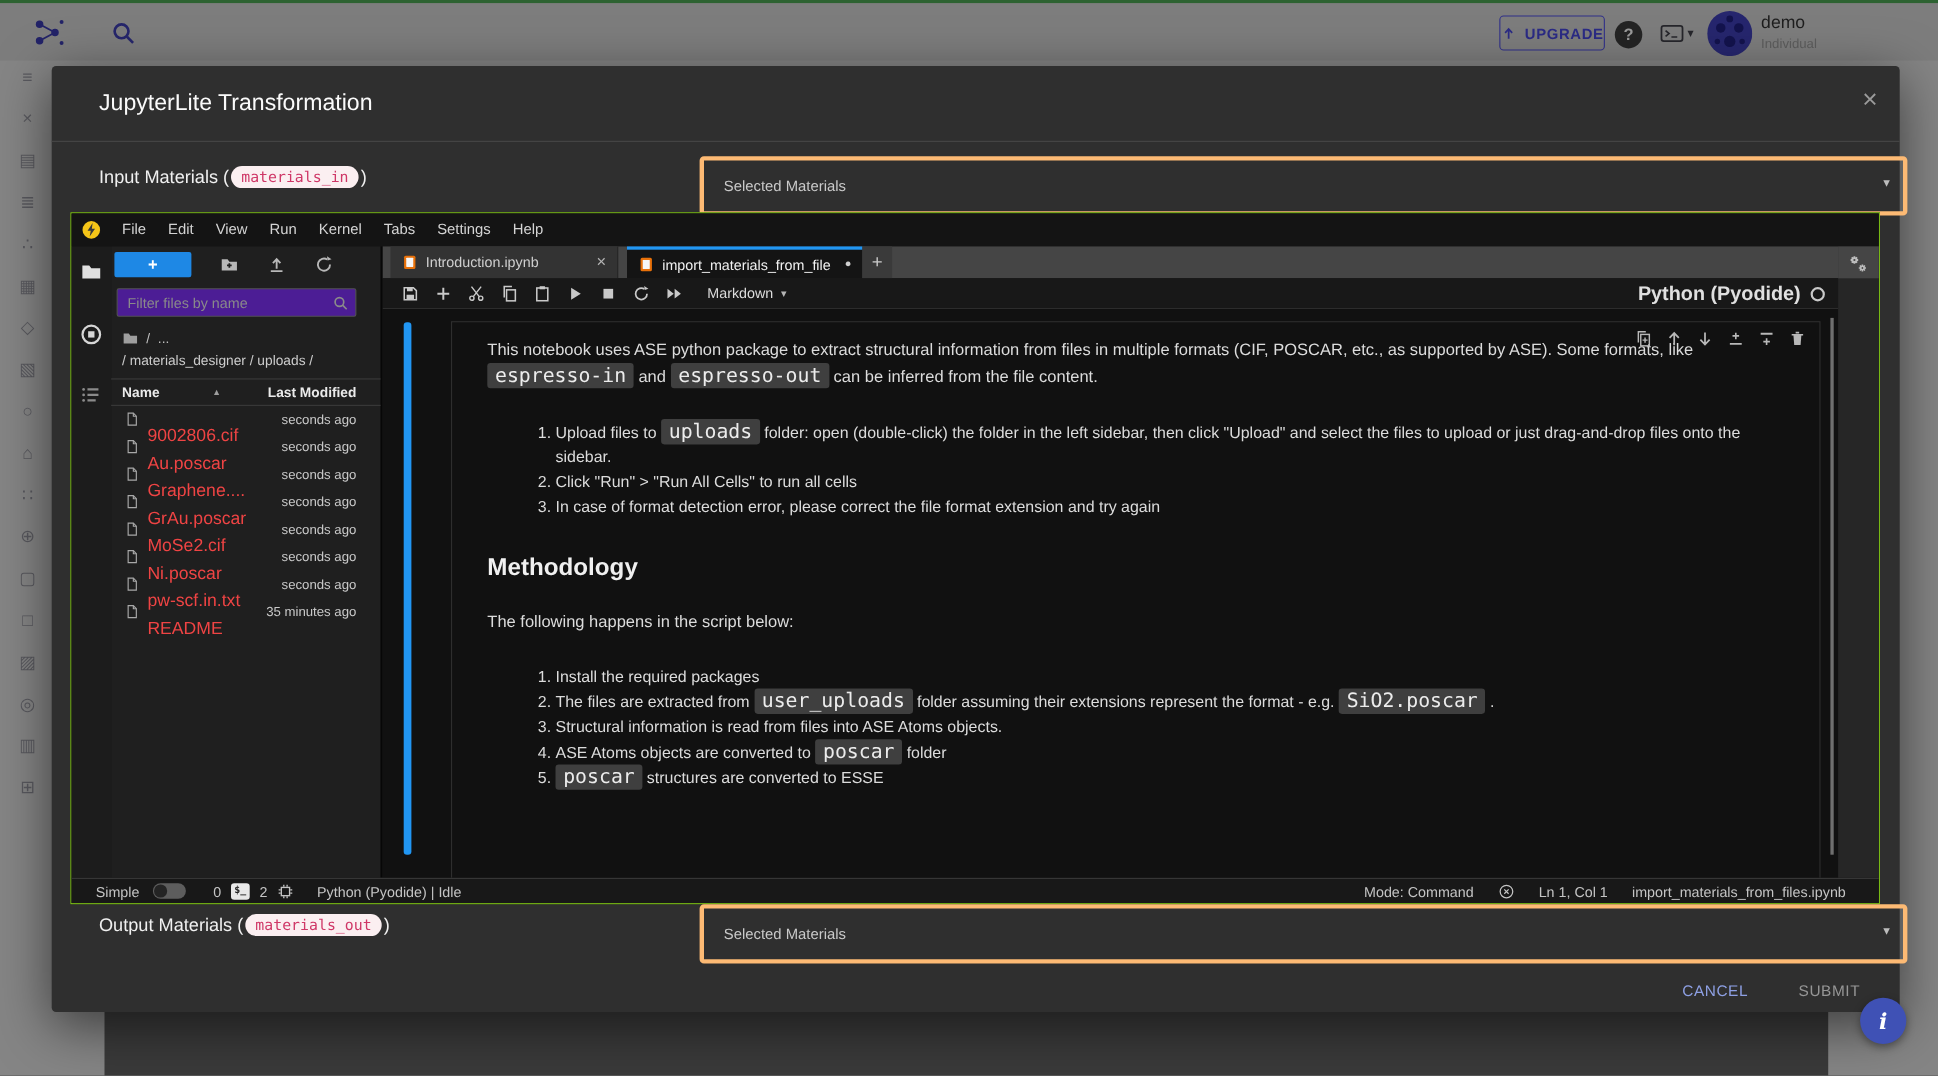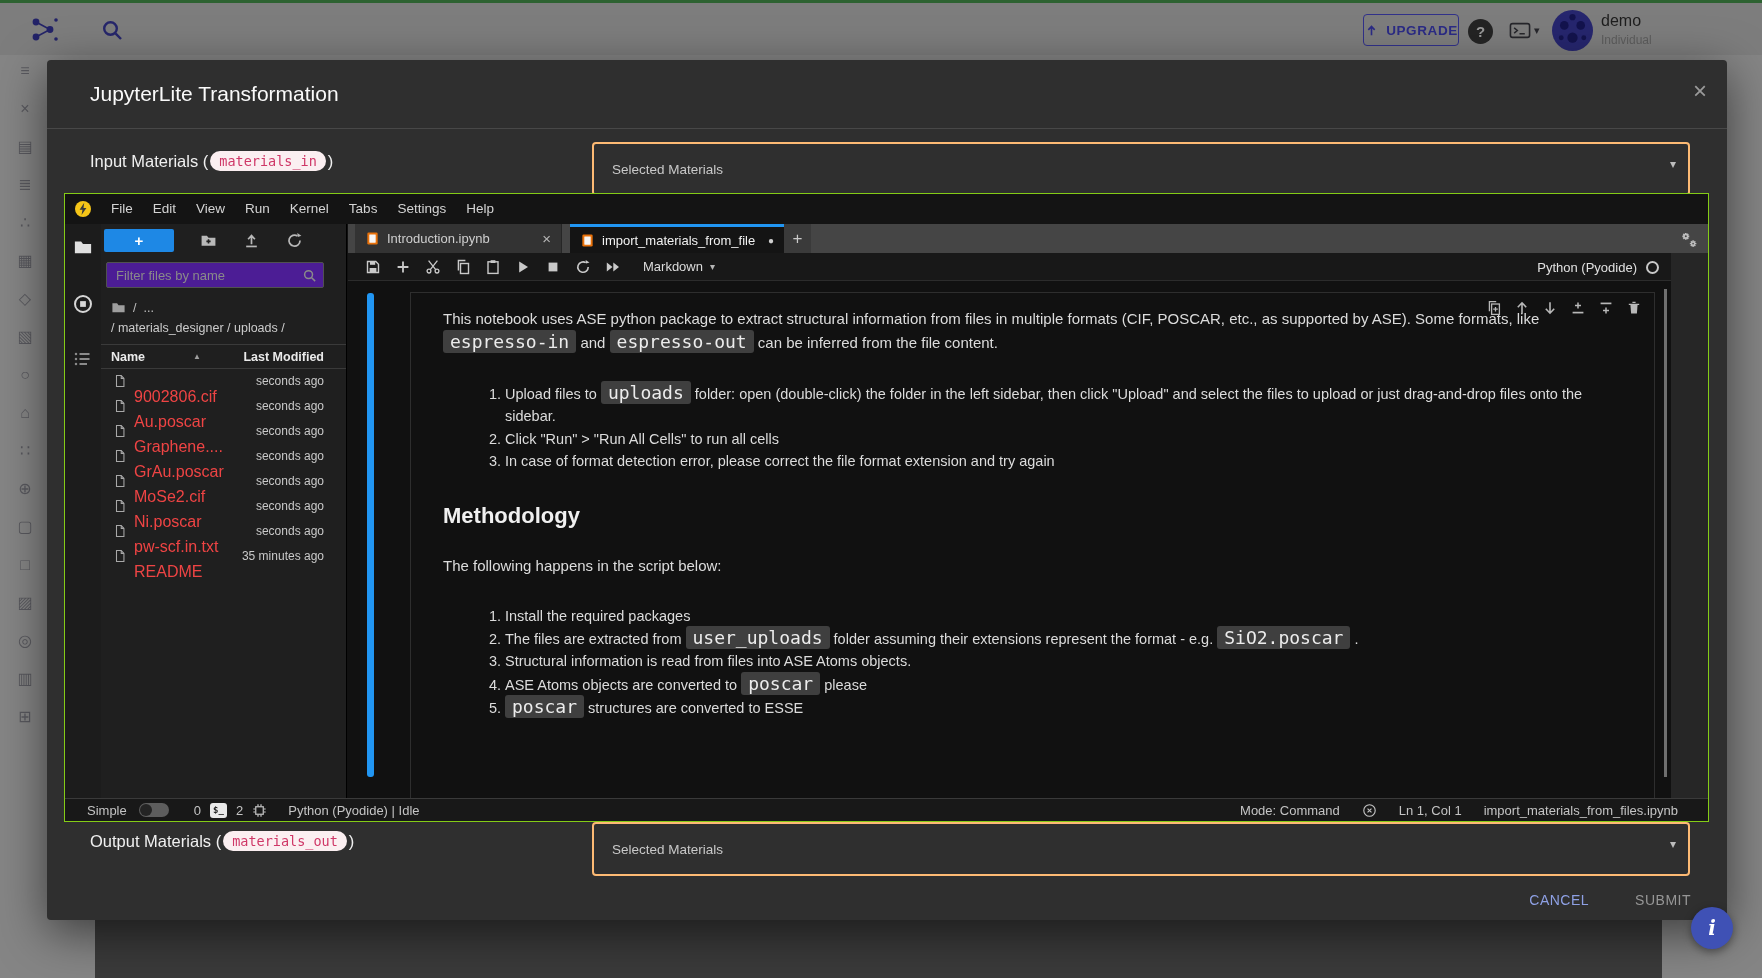--- a/index.html
+++ b/index.html
@@ -35,21 +35,21 @@
   .modal-title { position:absolute; left:43px; top:22px; font-size:21px; font-weight:500; color:#fafafa; }
   .modal-close { position:absolute; left:1636px; top:14px; width:34px; height:34px; color:#9a9a9a; font-size:24px;
     display:flex; align-items:center; justify-content:center; cursor:default; }
   .modal-divider { position:absolute; left:0; top:68px; width:100%; height:1px; background:#484848; }
 
   .io-label { position:absolute; left:43px; height:38px; display:flex; align-items:center; font-size:16.5px; color:#f0f0f0; }
   .io-label.in  { top:82px; }
   .io-label.out { top:762px; }
   .code-chip { font-family:"DejaVu Sans Mono",monospace; font-size:13.5px; background:#fbeff1; color:#cf3767;
     padding:2px 9px; border-radius:11px; margin:0 2px; }
-  .dropdown { position:absolute; left:545px; width:1098px; height:54px; border:2px solid #fdba74; border-radius:4px; }
+  .dropdown { position:absolute; left:589px; width:1098px; height:54px; border:4px solid #fdba74; border-radius:4px; }
   .dropdown.in  { top:82px; }
   .dropdown.out { top:762px; }
   .dropdown .dd-label { position:absolute; left:18px; top:0; height:100%; display:flex; align-items:center;
     font-size:13.5px; color:#c9c9c9; }
   .dropdown .dd-caret { position:absolute; right:12px; top:13px; font-size:12px; color:#bdbdbd; }
 
   .actions { position:absolute; right:22px; top:824px; display:flex; gap:18px; }
   .actions .btn { padding:8px 14px; font-size:14px; font-weight:500; letter-spacing:.5px; background:none; border:none; }
   .btn-cancel { color:#8ea0e4; }
   .btn-submit { color:#969696; }
@@ -103,21 +103,21 @@
   .tab.active .dirty { margin-left:auto; color:#cfcfcf; font-size:10px; }
   .tab-add { position:absolute; left:436px; top:0; width:27px; height:29px; background:#3a3a3a; color:#c9c9c9;
     display:flex; align-items:center; justify-content:center; font-size:17px; }
 
   .nb-toolbar { position:absolute; left:0; top:29px; width:100%; height:28px; background:#181818; border-bottom:1px solid #2c2c2c;
     display:flex; align-items:center; padding-left:17px; }
   .tb-ico { width:16px; height:16px; color:#c9c9c9; margin-right:14px; flex:none; }
   .celltype { display:flex; align-items:center; gap:7px; margin-left:8px; color:#dcdcdc; font-size:13px; }
   .celltype .car { font-size:10px; color:#b5b5b5; }
   .kernel-right { position:absolute; right:12px; top:0; height:28px; display:flex; align-items:center; gap:9px; }
-  .kernel-name { font-size:13px; color:#e0e0e0; }
+  .kernel-name { font-size:18px; color:#e0e0e0;font-weight:bold; }
   .kernel-circle { width:13px; height:13px; border:2px solid #c9c9c9; border-radius:50%; }
 
   .nb-content { position:absolute; left:0; top:57px; right:0; bottom:0; background:#111; overflow:hidden; }
   .cell-bar { position:absolute; left:19px; top:12px; width:7px; height:484px; background:#2196f3; border-radius:3px; }
   .cell { position:absolute; left:62px; top:11px; right:16px; height:520px; border:1px solid #2e2e2e;
     padding:14px 36px 0 32px; }
   .cell-tools { position:absolute; right:12px; top:7px; display:flex; gap:12px; color:#b8b8b8; }
   .cell-tools .ct-ico { width:16px; height:16px; }
   .md-h1 { font-size:27px; font-weight:700; color:#f5f5f5; margin:2px 0 24px 0; letter-spacing:.2px; }
   .md-p { font-size:15px; line-height:23px; color:#dcdcdc; margin-bottom:28px; max-width:1180px; }
@@ -562,21 +562,21 @@
                   <li><span>Upload files to </span><code class="icode">uploads</code><span> folder: open (double-click) the folder in the left sidebar, then click "Upload" and select the files to upload or just drag-and-drop files onto the sidebar.</span></li>
                   <li><span>Click "Run" &gt; "Run All Cells" to run all cells</span></li>
                   <li><span>In case of format detection error, please correct the file format extension and try again</span></li>
                 </ol>
               <div class="md-h2 white">Methodology</div>
               <div class="md-p">The following happens in the script below:</div>
               <ol class="md-ol">
                   <li><span>Install the required packages</span></li>
                   <li><span>The files are extracted from </span><code class="icode">user_uploads</code><span> folder assuming their extensions represent the format - e.g. </span><code class="icode">SiO2.poscar</code><span> .</span></li>
                   <li><span>Structural information is read from files into ASE Atoms objects.</span></li>
-                  <li><span>ASE Atoms objects are converted to </span><code class="icode">poscar</code><span> please</span></li>
+                  <li><span>ASE Atoms objects are converted to </span><code class="icode">poscar</code><span> folder</span></li>
                   <li><code class="icode">poscar</code><span> structures are converted to ESSE</span></li>
                 </ol>
             </div>
             <div class="nb-scrollbar"></div>
           </div>
         </div>
 
         <div class="rightstrip">
           <div class="strip-top">
             <span class="gear-ico">

